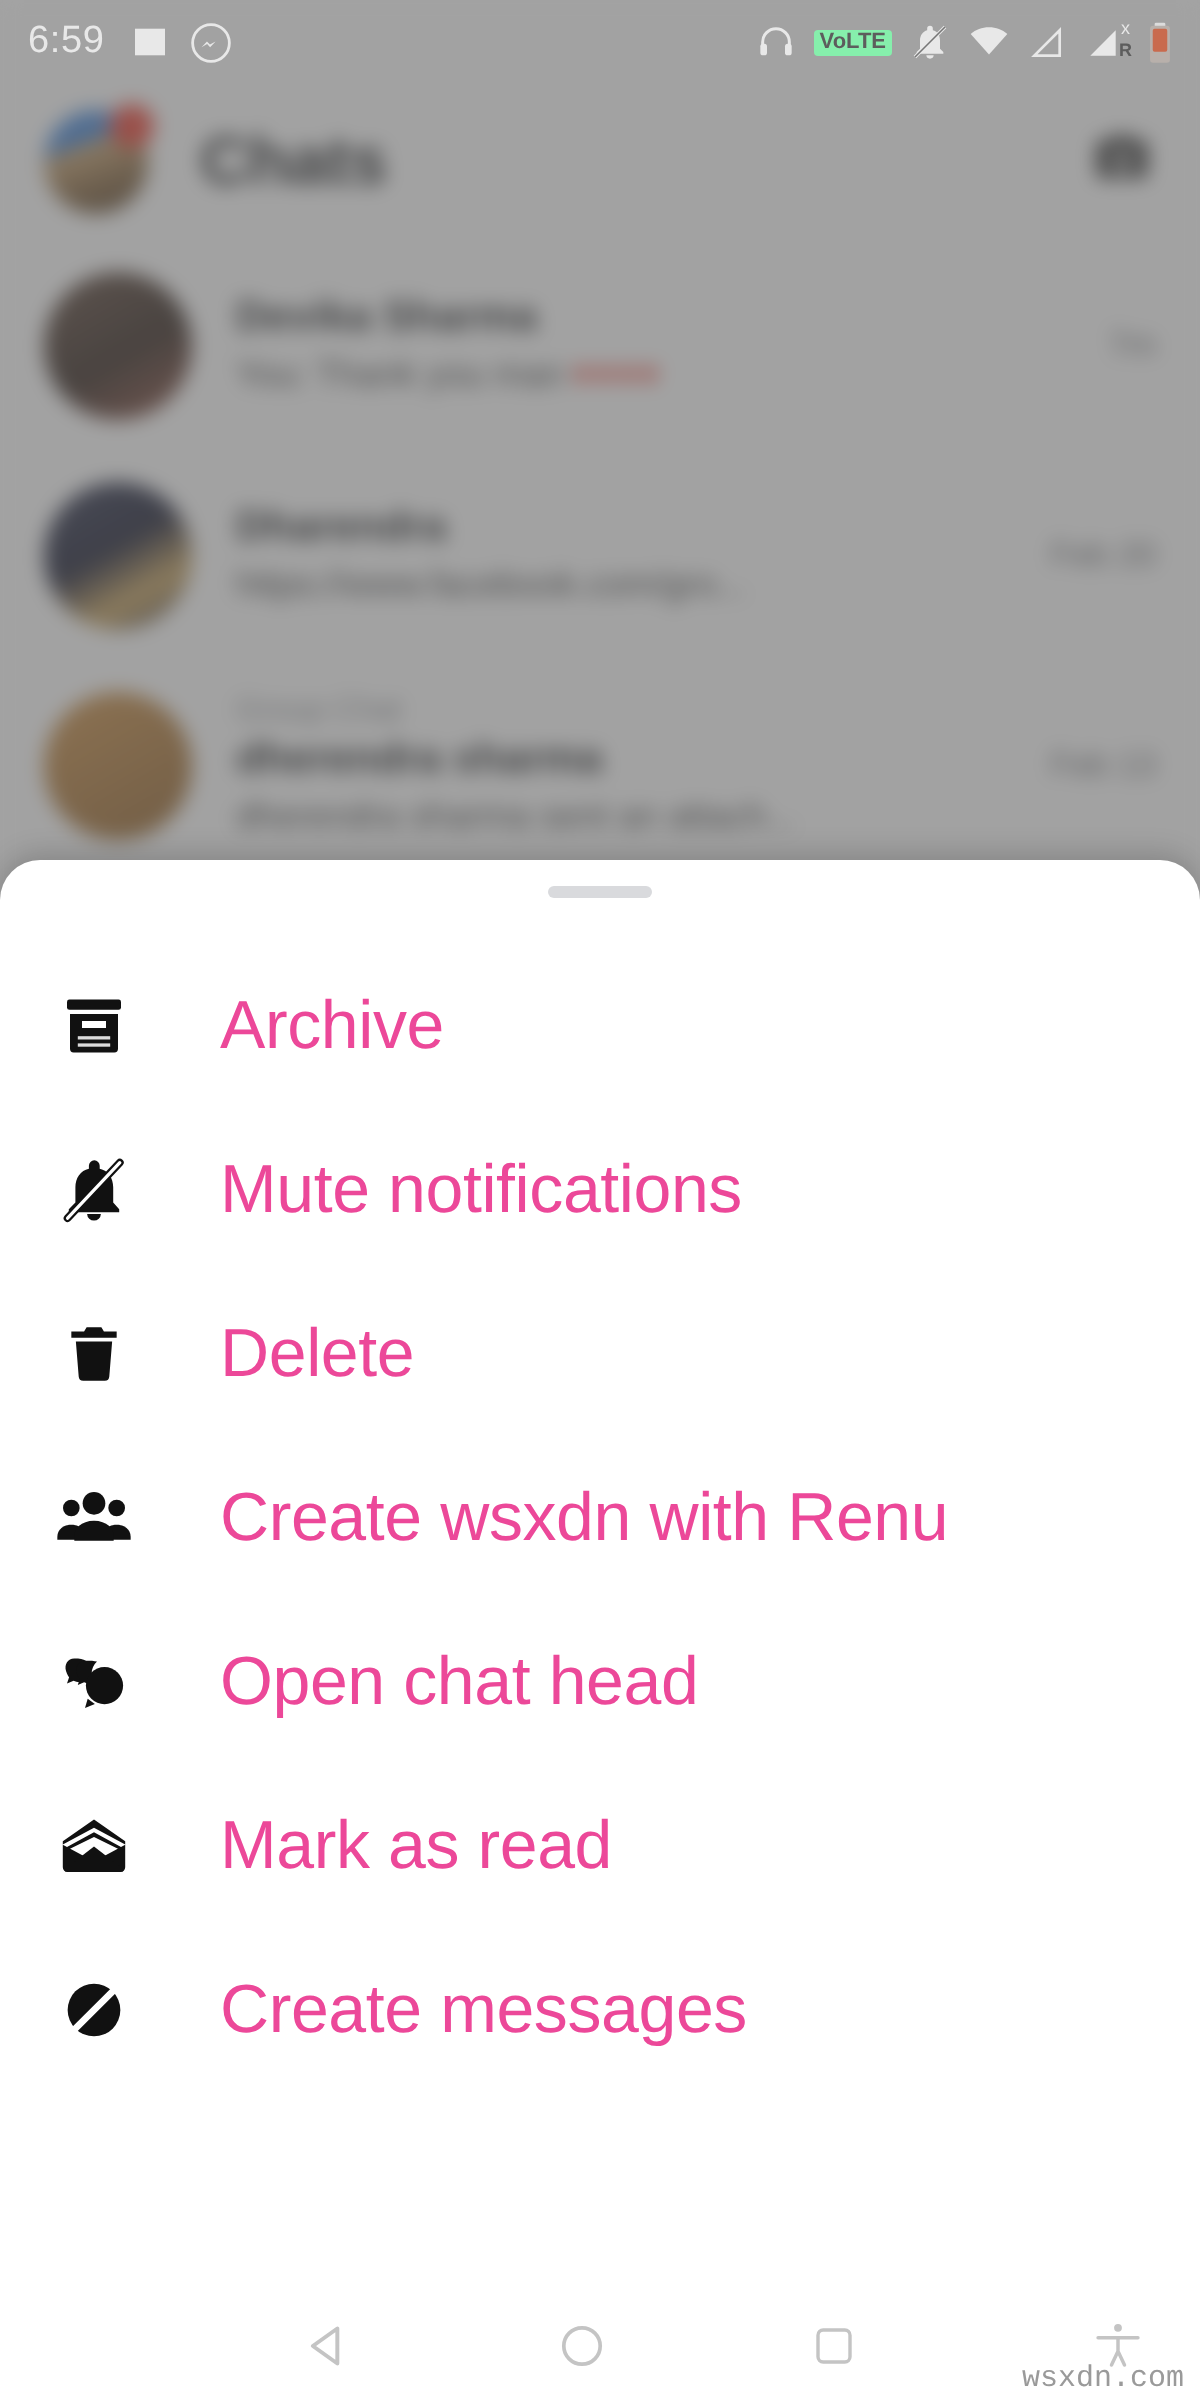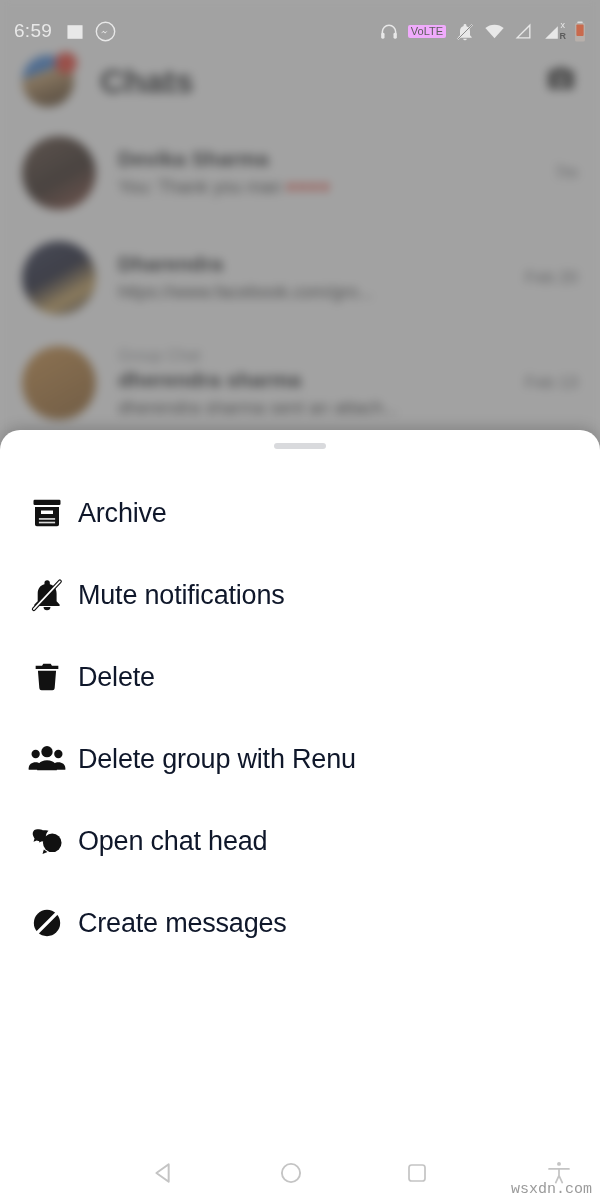--- a/index.html
+++ b/index.html
@@ -26,21 +26,21 @@
   #bg-scrim {
     position: absolute;
     left: 0; top: 0; width: 600px; height: 1145px;
     background: rgba(96,96,96,0.58);
     pointer-events: none;
   }
 
   
   .statusbar {
     position: absolute; left: 0; top: 0; width: 600px; height: 42px;
-    display: flex; align-items: flex-end; padding: 0 14px;
+    display: flex; align-items: center; padding: 0 14px;
   }
   .sb-time {
     font-size: 19px; color: #e8e8e8; letter-spacing: .3px;
     font-family: "Liberation Sans", sans-serif;
   }
   .sb-left-icons { display: flex; align-items: center; gap: 10px; margin-left: 13px; }
   .sb-right { margin-left: auto; display: flex; align-items: center; gap: 9px; }
   .sb-ico { display: block; }
 
   
@@ -93,21 +93,21 @@
   .sheet-list { position: absolute; left: 0; top: 42px; width: 600px; }
   .menu-item {
     display: flex; align-items: center; height: 82px; padding: 0 24px;
     cursor: pointer;
   }
   .menu-icon {
     width: 46px; height: 46px; flex: 0 0 auto;
     display: flex; align-items: center; justify-content: center;
   }
   .menu-label {
-    margin-left: 8px; font-size: 27px; color: #0f172a;
+    margin-left: 40px; font-size: 34px; color: #ec4899;
     letter-spacing: -0.2px;
   }
 
   
   .navbar {
     position: absolute; left: 0; bottom: 0; width: 600px; height: 55px;
     background: #ffffff; display: flex; align-items: center;
   }
   .nav-btn { display: flex; align-items: center; justify-content: center; }
   .nav-back  { position: absolute; left: 150px; }
@@ -192,21 +192,21 @@
         <path fill="#e8e8e8" d="M6.6 14.4l3.1-3.3 1.7 1.8 3.2-1.8-3.1 3.3-1.7-1.8-3.2 1.8z"></path>
       </svg>
     </div>
 
     <div class="sb-right">
       <svg class="sb-ico" width="20" height="20" viewBox="0 0 24 24">
         <path fill="none" stroke="#e8e8e8" stroke-width="1.8" d="M4 14v-2a8 8 0 0 1 16 0v2"></path>
         <rect x="2.6" y="13" width="4" height="7" rx="1.6" fill="#e8e8e8"></rect>
         <rect x="17.4" y="13" width="4" height="7" rx="1.6" fill="#e8e8e8"></rect>
       </svg>
-      <span style="display:inline-flex;align-items:center;justify-content:center;background:#f0abfc;color:#5d5d5d;font-size:11px;font-weight:normal;border-radius:2px;padding:1px 3px;line-height:1;">VoLTE</span>
+      <span style="display:inline-flex;align-items:center;justify-content:center;background:#86efac;color:#5d5d5d;font-size:11px;font-weight:bold;border-radius:2px;padding:1px 3px;line-height:1;">VoLTE</span>
       <svg class="sb-ico" width="20" height="20" viewBox="0 0 24 24">
         <path fill="#e8e8e8" d="M12 22a2.2 2.2 0 0 0 2.2-2h-4.4A2.2 2.2 0 0 0 12 22zm6-6v-5c0-3-1.6-5.4-4.3-6V4a1.7 1.7 0 0 0-3.4 0v.9C7.6 5.6 6 8 6 11v5l-2 2v1h16v-1l-2-2z"></path>
         <path stroke="#e8e8e8" stroke-width="2.1" d="M3 21L21 3"></path>
         <path stroke="#777" stroke-width="1" d="M3 21L21 3"></path>
       </svg>
       <svg class="sb-ico" width="21" height="20" viewBox="0 0 24 24">
         <path fill="#e8e8e8" d="M12 19.5L23 7.2C20 4.6 16.2 3.2 12 3.2S4 4.6 1 7.2L12 19.5z"></path>
       </svg>
       <svg class="sb-ico" width="19" height="19" viewBox="0 0 24 24">
         <path fill="none" stroke="#e8e8e8" stroke-width="1.7" d="M20 4v16H4L20 4z"></path>
@@ -270,35 +270,46 @@
         <span class="menu-icon">
           <svg width="40" height="40" viewBox="0 0 24 24">
             <circle cx="5.2" cy="9" r="2.5" fill="#111"></circle>
             <circle cx="18.8" cy="9" r="2.5" fill="#111"></circle>
             <path fill="#111" d="M1 17.6c0-2.2 1.9-3.6 4.2-3.6s4.2 1.4 4.2 3.6v.9H1v-.9z"></path>
             <path fill="#111" d="M14.6 17.6c0-2.2 1.9-3.6 4.2-3.6S23 15.4 23 17.6v.9h-8.4v-.9z"></path>
             <circle cx="12" cy="7.6" r="3.4" fill="#111"></circle>
             <path fill="#111" d="M6.1 17.6c0-2.9 2.6-4.8 5.9-4.8s5.9 1.9 5.9 4.8v1.2H6.1v-1.2z"></path>
           </svg>
         </span>
-        <span class="menu-label">Delete group with Renu</span>
+        <span class="menu-label">Create wsxdn with Renu</span>
       </div>
 
       <div class="menu-item">
         <span class="menu-icon">
           <svg width="36" height="36" viewBox="0 0 24 24">
             <path fill="#111" d="M5.4 4.2c-2.1 0-3.4 2-2.7 4.2.3 1 1 2 1 2l-.7 2.1 2.2-.9c.6.3 1.2.4 1.9.4.4 0 .8 0 1.2-.1-.5-.8-.8-1.8-.8-2.9 0-1.6.7-3.1 1.8-4.1-.9-.5-2-.7-3.9-.7z"></path>
             <path fill="#111" d="M9.2 4.9c-2.1 0-3.6 2-2.9 4.3.3 1 .9 1.8.9 1.8l-.6 2 2.1-.9c.6.3 1.3.4 2 .4.5 0 1 0 1.4-.1-.6-.9-.9-2-.9-3.1 0-1.6.7-3.1 1.8-4.1-1-.3-2.1-.3-3.8-.3z"></path>
             <circle cx="15.5" cy="13.2" r="6.2" fill="#111"></circle>
             <path fill="#111" d="M9.9 17.6l-.9 3.1 3.3-1.4-2.4-1.7z"></path>
           </svg>
         </span>
         <span class="menu-label">Open chat head</span>
       </div>
 
+      <div class="menu-item">
+        <span class="menu-icon">
+          <svg width="36" height="36" viewBox="0 0 24 24">
+            <path fill="#111" d="M12 3.2L1.6 10.4v1.1L12 5.9l10.4 5.6v-1.1L12 3.2z"></path>
+            <path fill="#111" d="M1.6 11.6v7.5a1.6 1.6 0 0 0 1.6 1.6h17.6a1.6 1.6 0 0 0 1.6-1.6v-7.5L12 17.2 1.6 11.6z"></path>
+            <path fill="#111" d="M12 7.4L3 12.3v1.1l9-4.4 9 4.4v-1.1L12 7.4z"></path>
+            <path fill="#111" d="M2.4 19.6L12 12.2l9.6 7.4v.9H2.4v-.9z"></path>
+          </svg>
+        </span>
+        <span class="menu-label">Mark as read</span>
+      </div>
 
       <div class="menu-item">
         <span class="menu-icon">
           <svg width="34" height="34" viewBox="0 0 24 24">
             <circle cx="12" cy="12" r="9.3" fill="#111"></circle>
             <path stroke="#fff" stroke-width="2.4" stroke-linecap="round" d="M5.4 18.6L18.6 5.4"></path>
           </svg>
         </span>
         <span class="menu-label">Create messages</span>
       </div>

